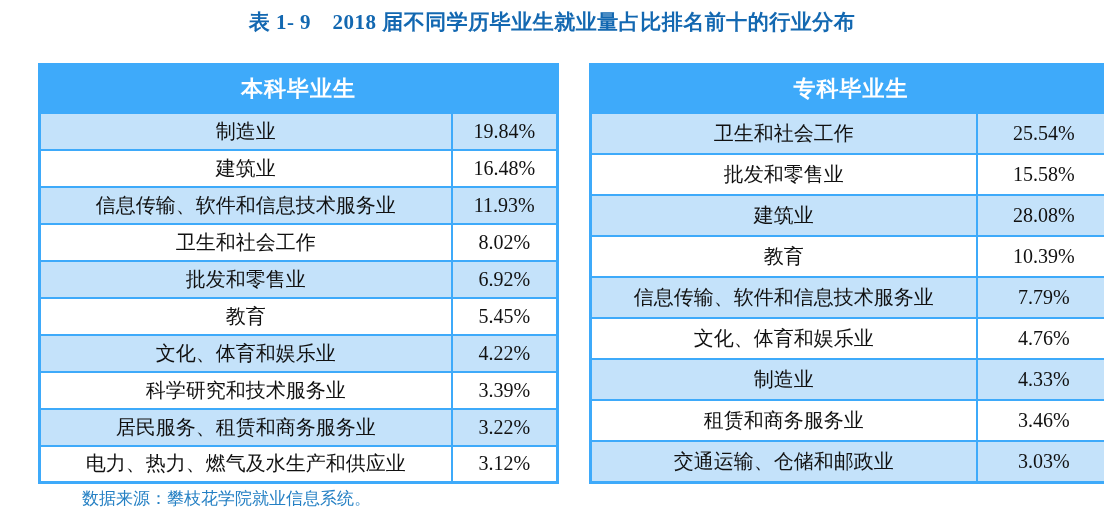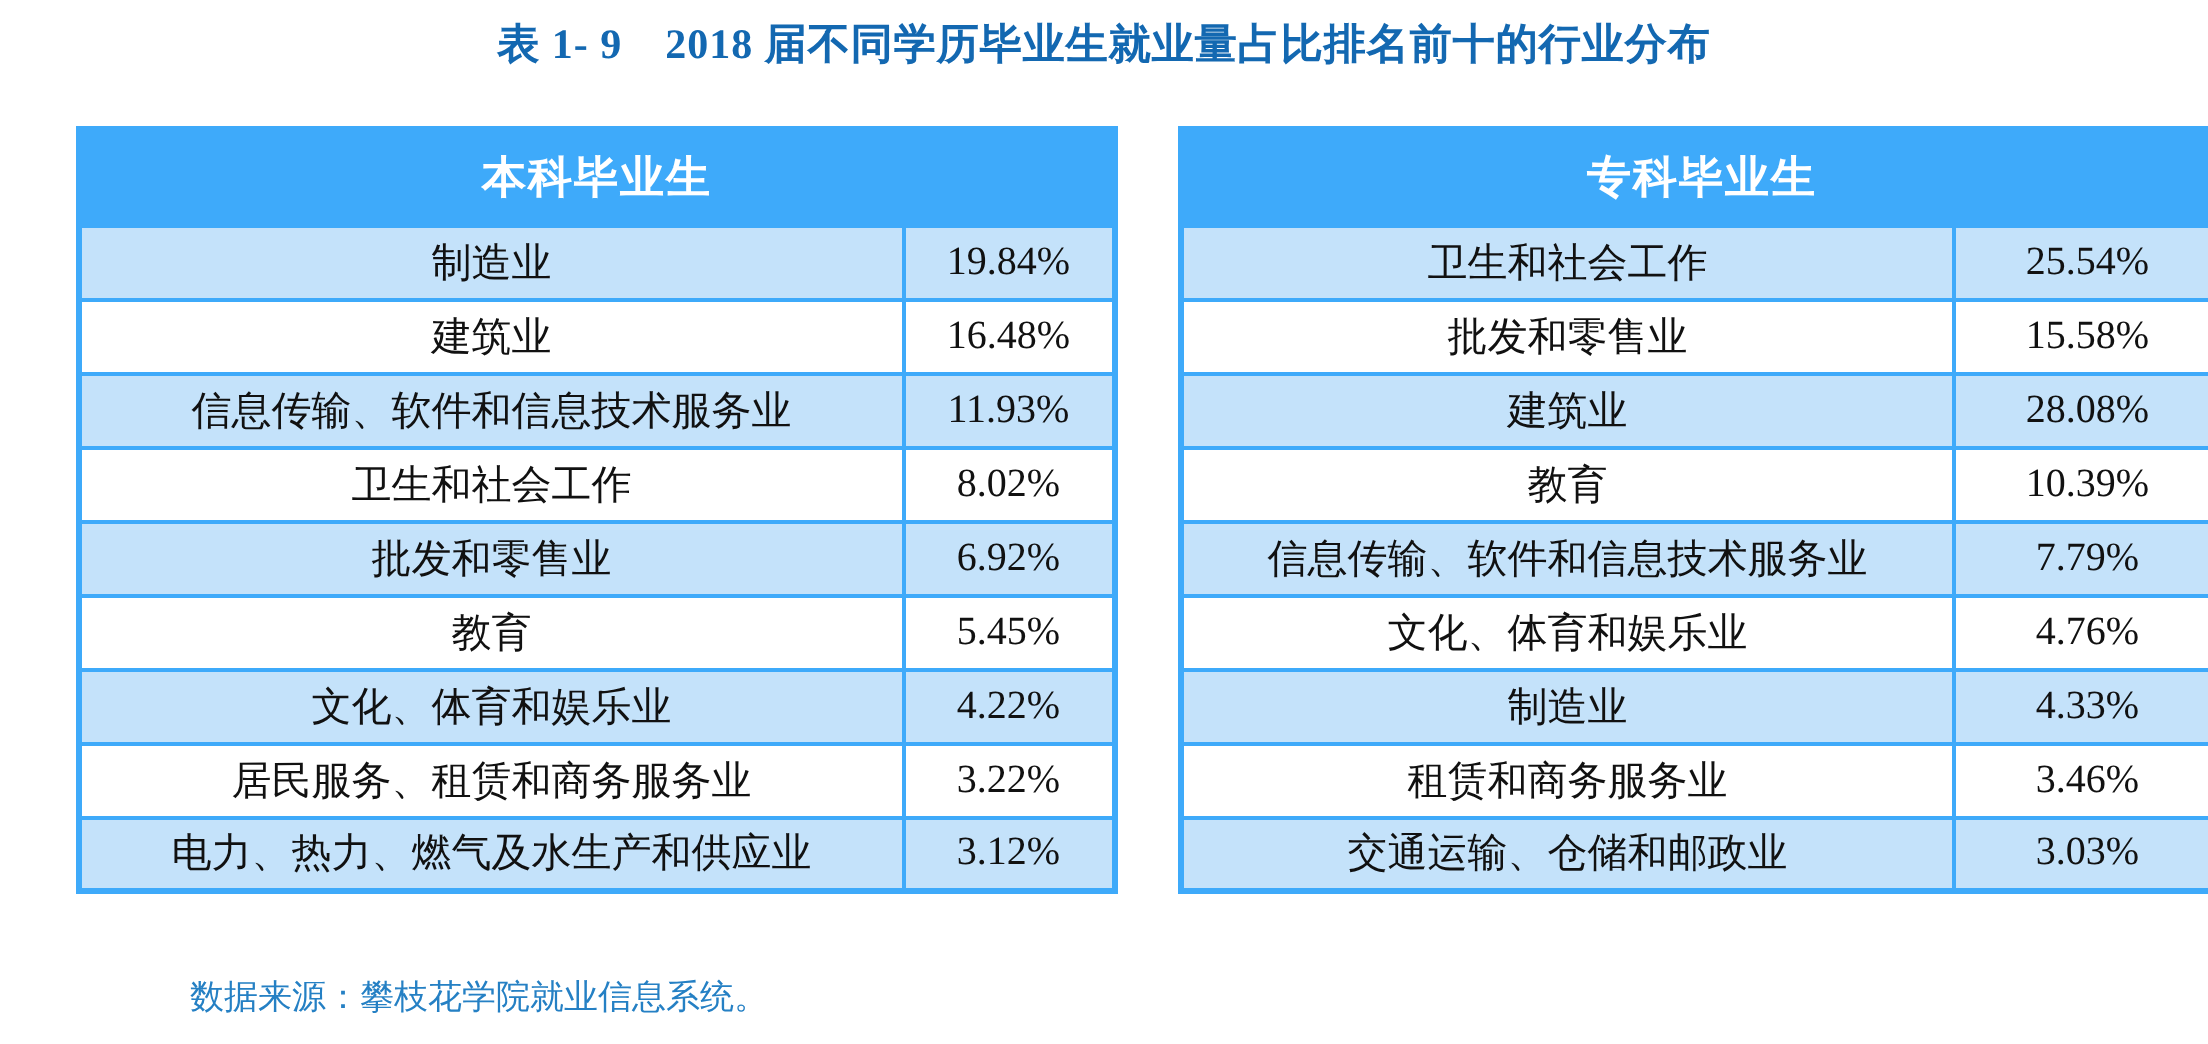--- a/index.html
+++ b/index.html
@@ -65,21 +65,21 @@
   }
   tr.data-row:nth-child(odd) td { background: var(--row-alt-blue); }
   tr.data-row:nth-child(even) td { background: #ffffff; }
   td.value-cell { font-size: 20px; }
   .t0 col.c-industry { width: 412px; }
   .t0 col.c-value   { width: 106px; }
   .t1 col.c-industry { width: 386px; }
   .t1 col.c-value   { width: 135px; }
   .source-note {
     position: absolute;
-    left: 95px;
+    left: 82px;
     top: 487px;
     font-size: 17px;
     color: var(--note-blue);
   }
 </style>
 </head>
 <body>
 
 <div class="page">
   <div class="title">表 1- 9　2018 届不同学历毕业生就业量占比排名前十的行业分布</div>
@@ -116,20 +116,24 @@
             <td class="industry-cell">批发和零售业</td>
             <td class="value-cell">6.92%</td>
           </tr>
           <tr class="data-row">
             <td class="industry-cell">教育</td>
             <td class="value-cell">5.45%</td>
           </tr>
           <tr class="data-row">
             <td class="industry-cell">文化、体育和娱乐业</td>
             <td class="value-cell">4.22%</td>
+          </tr>
+          <tr class="data-row">
+            <td class="industry-cell">科学研究和技术服务业</td>
+            <td class="value-cell">3.39%</td>
           </tr>
           <tr class="data-row">
             <td class="industry-cell">居民服务、租赁和商务服务业</td>
             <td class="value-cell">3.22%</td>
           </tr>
           <tr class="data-row">
             <td class="industry-cell">电力、热力、燃气及水生产和供应业</td>
             <td class="value-cell">3.12%</td>
           </tr>
         </tbody>

